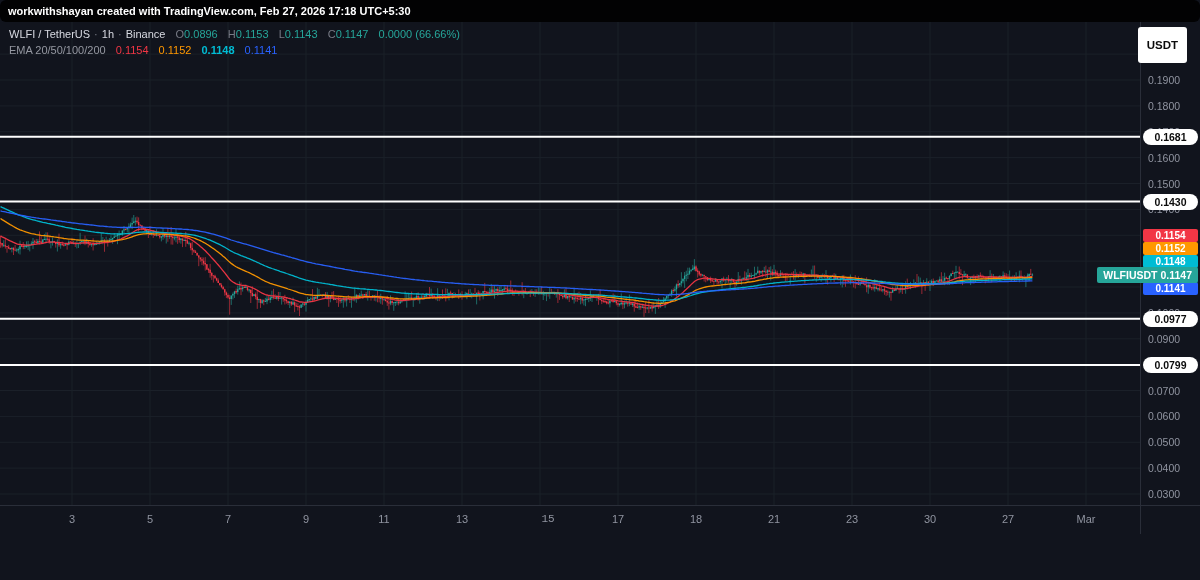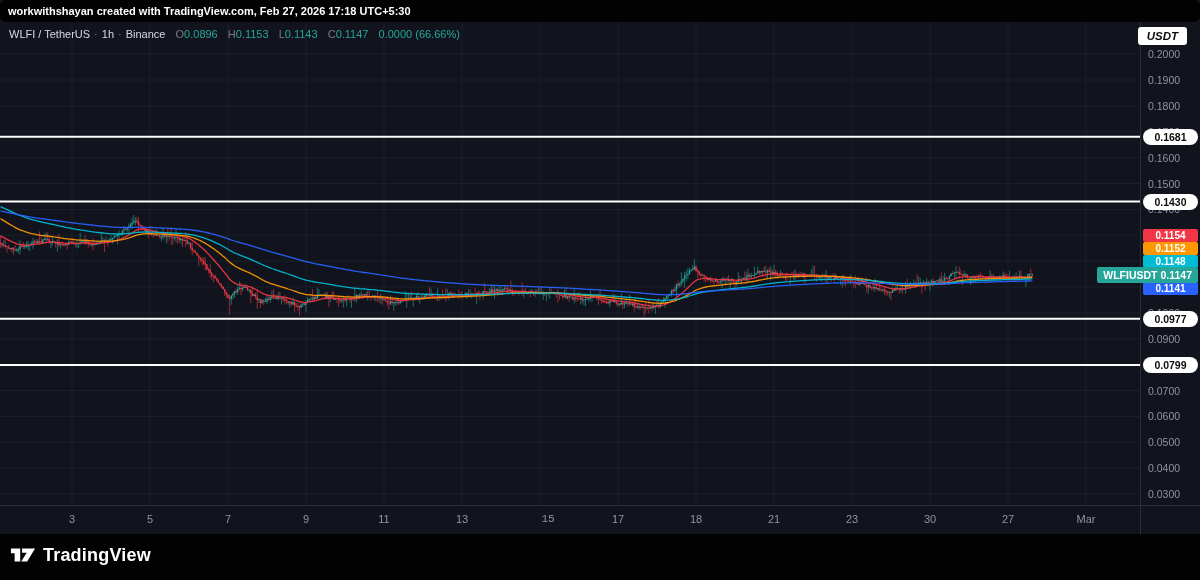--- a/index.html
+++ b/index.html
@@ -30,21 +30,21 @@
   .plab  { position:absolute; left:2px; width:55px; height:13px; line-height:13px; text-align:center;
            color:#fff; font-size:10px; font-weight:600; border-radius:2px; z-index:13; }
   .plast { position:absolute; right:2px; height:16px; line-height:16px; padding:0 6px; white-space:nowrap;
            color:#fff; font-size:10.5px; font-weight:700; border-radius:2px; z-index:14; }
 
   .time-axis { position:absolute; left:0; top:505px; width:1200px; height:29px; border-top:1px solid #2a2e39; z-index:9; }
   .ttick { position:absolute; top:7px; width:40px; margin-left:-20px; text-align:center; font-size:11px; color:#9094a0; }
 
   .usdt-btn { position:absolute; top:27px; right:13px; z-index:45; background:#ffffff; color:#0b0b0b;
               border:none; border-radius:3px; font-family:"Liberation Sans", sans-serif;
-              font-size:11.5px; font-weight:700; padding:3px 9px; cursor:pointer;font-style:italic; }
+              font-size:11.5px; font-weight:700; padding:12px 9px; cursor:pointer; }
 
   .bottombar { position:absolute; left:0; top:534px; width:1200px; height:46px; background:#020203; z-index:40; }
   .brand { position:absolute; left:10px; top:10px; display:flex; align-items:center; cursor:pointer; }
   .brand svg { display:block; margin-right:7px; }
   .brand .brand-text { color:#ffffff; font-size:18px; font-weight:700; letter-spacing:0.2px; }
 </style>
 </head>
 <body>
 
 <div class="shot">
@@ -72,20 +72,27 @@
       </svg>
 
     <div class="legend">
       <div class="row">
         <span class="title">WLFI / TetherUS</span><span class="sep">·</span><span class="title">1h</span><span class="sep">·</span><span class="title">Binance</span>
         <span class="lbl">O</span><span class="val">0.0896</span>
         <span class="lbl">H</span><span class="val">0.1153</span>
         <span class="lbl">L</span><span class="val">0.1143</span>
         <span class="lbl">C</span><span class="val">0.1147</span>
         <span class="chg">0.0000 (66.66%)</span>
+      </div>
+      <div class="row">
+        <span class="ind-name">EMA 20/50/100/200</span>
+        <span class="ema-v" style="color: rgb(242, 54, 69);">0.1154</span>
+        <span class="ema-v" style="color: rgb(255, 152, 0);">0.1152</span>
+        <span class="ema-v" style="color: rgb(0, 188, 212); font-weight: 700;">0.1148</span>
+        <span class="ema-v" style="color: rgb(41, 98, 255);">0.1141</span>
       </div>
     </div>
   </div>
 
   <div class="price-axis" id="price-axis">
       <div class="ptick" style="top: 25.125px;">0.2000</div>
       <div class="ptick" style="top: 51px;">0.1900</div>
       <div class="ptick" style="top: 76.875px;">0.1800</div>
       <div class="ptick" style="top: 102.75px;">0.1700</div>
       <div class="ptick" style="top: 128.625px;">0.1600</div>
@@ -125,23 +132,14 @@
       <div class="ttick" style="left: 696px;">18</div>
       <div class="ttick" style="left: 774px;">21</div>
       <div class="ttick" style="left: 852px;">23</div>
       <div class="ttick" style="left: 930px;">30</div>
       <div class="ttick" style="left: 1008px;">27</div>
       <div class="ttick" style="left: 1086px;">Mar</div>
     </div>
 
   <button class="usdt-btn">USDT</button>
 
-  <div class="bottombar">
-    <div class="brand">
-      <svg width="26" height="22" viewBox="0 0 28 22">
-        <path d="M1 4 H11 V18 H5 V9 H1 Z" fill="#ffffff"></path>
-        <path d="M13 4 H27 L18.5 18 H12 L18 8.5 H13 Z" fill="#ffffff"></path>
-      </svg>
-      <span class="brand-text">TradingView</span>
-    </div>
-  </div>
 
 </div>
 
 </body></html>

